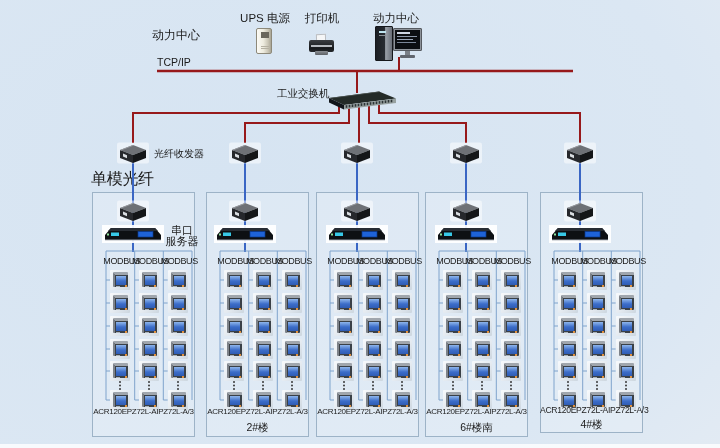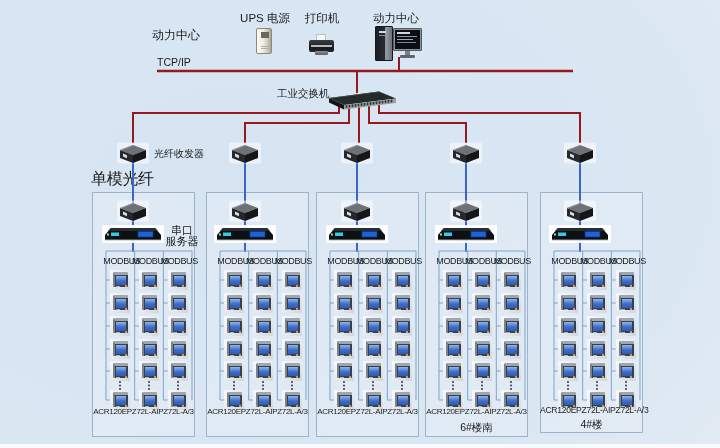--- a/index.html
+++ b/index.html
@@ -522,20 +522,21 @@
       <span class="mw"></span>
     </div>
     <div class="meter" style="left: 281.65px; top: 390px;">
       <span class="mb"></span>
       <span class="ms"></span>
       <span class="md"></span>
       <span class="mw"></span>
     </div>
     <div class="dots" style="left: 290.65px; top: 381px;"></div>
     <div style="position: absolute; left: 206px; top: 407px; width: 103px; text-align: center; font-size: 8px; color: rgb(29, 29, 29); letter-spacing: -0.3px; z-index: 3; white-space: nowrap;">ACR120EPZ72L-AIPZ72L-A/3</div>
+    <div class="lbl ctr" style="left: 206px; top: 421px; width: 103px; font-size: 10.5px; z-index: 3;">2#楼</div>
     <div class="box" style="left: 316px; top: 192px; width: 103px; height: 245px;"></div>
     <div class="dev" style="left: 340px; top: 142px;"><svg width="34" height="22">
         <rect x="1" y="0.5" width="32" height="21" rx="2" fill="rgba(255,255,255,0.5)"></rect>
         <polygon points="4,8 17,3 30,8 17,13" fill="#6e7176"></polygon>
         <polygon points="4,8 17,13 17,21 4,16" fill="#26282c"></polygon>
         <polygon points="17,13 30,8 30,16 17,21" fill="#141618"></polygon>
         <polygon points="4,8 17,3 18,3.5 5,8.5" fill="#9a9da2"></polygon>
         <polygon points="7,11.4 11,13.2 11,16.2 7,14.4" fill="#d9dde1"></polygon>
       </svg></div>
     <div class="dev" style="left: 340px; top: 200px;"><svg width="34" height="22">

